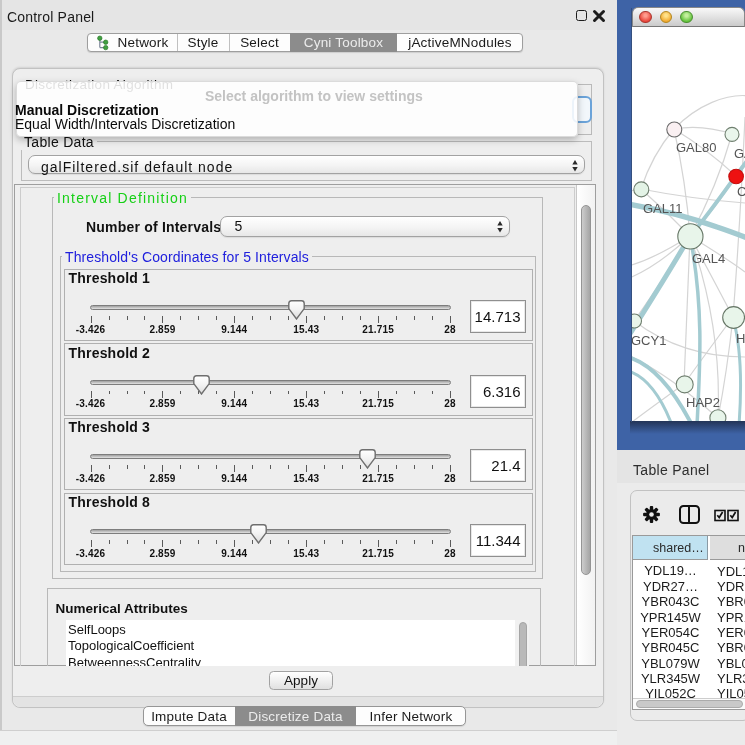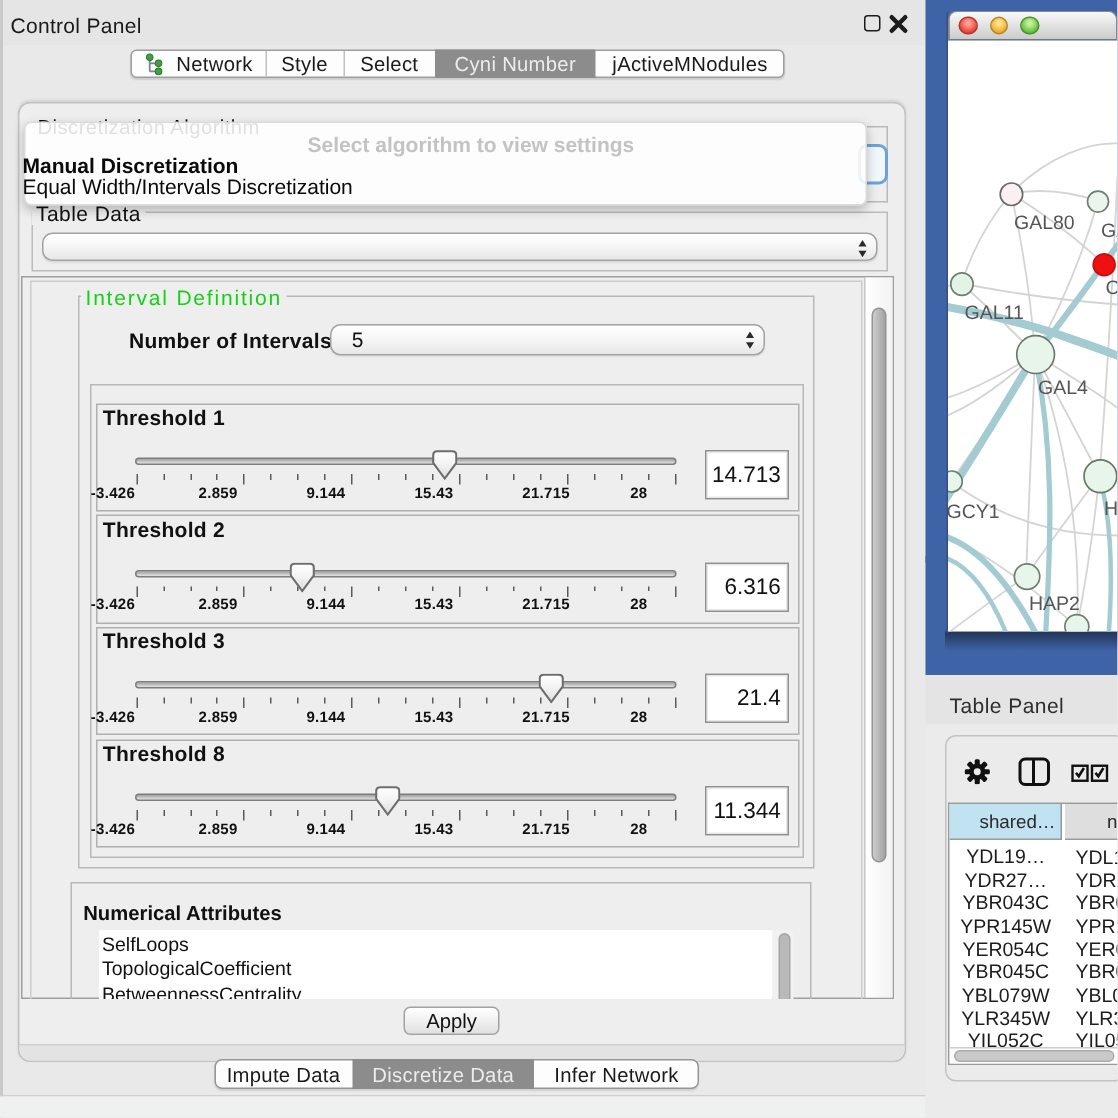--- a/index.html
+++ b/index.html
@@ -1,20 +1,20 @@
 <!DOCTYPE html>
 <html><head><meta charset="utf-8">
 <style>
 * { margin:0; padding:0; box-sizing:border-box; }
 html,body { width:745px; height:745px; background:#e9e9e9; font-family:"Liberation Sans",sans-serif; overflow:hidden; position:relative; -webkit-font-smoothing:antialiased; }
 .abs { position:absolute; }
 .blab { position:absolute; font-weight:bold; font-size:14px; letter-spacing:0.2px; color:#111; white-space:nowrap; }
 .glab { position:absolute; font-size:14px; letter-spacing:0.3px; background:#eeeeee; padding:0 3px; white-space:nowrap; }
 .tick { position:absolute; width:1px; background:#5a5a5a; }
-.ticklab { position:absolute; width:60px; text-align:left; font-size:10px; font-weight:bold; letter-spacing:0.2px; color:#111; }
+.ticklab { position:absolute; width:60px; text-align:center; font-size:10px; font-weight:bold; letter-spacing:0.2px; color:#111; }
 .track { position:absolute; height:5px; border:1px solid #7d7d7d; border-radius:2.5px; background:linear-gradient(#9f9f9f,#e3e3e3); }
 .thrbox { position:absolute; left:63.5px; width:469.5px; height:72.5px; border:1px solid #b0b0b0; background:#eeeeee; }
 .valbox { position:absolute; left:470px; width:55.5px; height:33px; background:#fff; border:1px solid #8f8f8f; box-shadow:inset 0 0 0 1px #e8e8e8; font-size:15px; color:#111; text-align:right; line-height:31px; padding-right:4px; }
 .combo { position:absolute; border:1px solid #a2a2a2; border-radius:5.5px; background:linear-gradient(#ffffff,#f4f4f4 55%,#e7e7e7); box-shadow:0 1px 1px rgba(0,0,0,0.08); }
 .combo .ct { position:absolute; left:12px; top:0; bottom:0; font-size:14px; letter-spacing:0.4px; color:#111; display:flex; align-items:center; }
 .seg { position:absolute; font-size:13.5px; letter-spacing:0.2px; color:#1a1a1a; display:flex; align-items:center; justify-content:center; }
 </style></head>
 <body>
 
 <div class="abs" style="left:0;top:0;width:617px;height:30px;background:#e5e5e5"></div>
@@ -31,32 +31,33 @@
 <div class="abs" style="left:290px;top:33px;width:107px;height:18.5px;background:#8c8c8c"></div>
 <svg class="abs" style="left:96px;top:34.5px" width="14" height="16" viewBox="0 0 14 16">
 <path d="M3.8 3.5 L3.8 12.6 M3.8 7.2 L9.3 7.2 M3.8 12.6 L9.3 12.6" stroke="#7a8496" stroke-width="1.2" fill="none"></path>
 <circle cx="3.8" cy="3.2" r="2.2" fill="#41a041" stroke="#2c7a2c" stroke-width="0.7"></circle>
 <circle cx="9.7" cy="7.2" r="2.2" fill="#41a041" stroke="#2c7a2c" stroke-width="0.7"></circle>
 <circle cx="9.7" cy="12.6" r="2.2" fill="#41a041" stroke="#2c7a2c" stroke-width="0.7"></circle>
 </svg>
 <div class="seg" style="left:112px;top:33px;width:62px;height:18.5px">Network</div>
 <div class="seg" style="left:179px;top:33px;width:48px;height:18.5px">Style</div>
 <div class="seg" style="left:231px;top:33px;width:57px;height:18.5px">Select</div>
-<div class="seg" style="left:290px;top:33px;width:107px;height:18.5px;color:#ececec">Cyni Number</div>
+<div class="seg" style="left:290px;top:33px;width:107px;height:18.5px;color:#ececec">Cyni Toolbox</div>
 <div class="seg" style="left:397px;top:33px;width:126px;height:18.5px">jActiveMNodules</div>
 
 <div class="abs" style="left:12px;top:68px;width:592px;height:640px;background:#eeeeee;border:1px solid #c2c2c2;border-radius:8px;box-shadow:0 -1px 2px rgba(0,0,0,0.10)"></div>
 <div class="abs" style="left:13px;top:697px;width:590px;height:10px;background:#e3e3e3;border-radius:0 0 8px 8px"></div>
 
 <div class="abs" style="left:578px;top:84px;width:14px;height:51px;border:1px solid #b9b9b9;border-left:none"></div>
 <div class="abs" style="left:572px;top:96px;width:20px;height:27px;border:2.5px solid #6ba3d9;border-radius:6px;background:#f2f7fb"></div>
 
 <div class="abs" style="left:21px;top:141px;width:571px;height:40px;border:1px solid #bcbcbc"></div>
 <div class="glab" style="left:21px;top:133.5px;color:#111">Table Data</div>
 <div class="combo" style="left:28px;top:154.5px;width:557px;height:19.5px;border-radius:7px">
+  <span class="ct" style="letter-spacing:1px;padding-top:5px">galFiltered.sif default node</span>
   <svg class="abs" style="right:6.5px;top:4.2px" width="6" height="12" viewBox="0 0 6 12">
       <path d="M3 0 L5.7 4.4 L0.3 4.4 Z" fill="#2a2a2a"></path>
       <path d="M3 11.5 L5.7 7.1 L0.3 7.1 Z" fill="#2a2a2a"></path>
     </svg>
 </div>
 
 <div class="abs" style="left:25px;top:76.5px;font-size:13.5px;letter-spacing:0.3px;color:#0a0a0a">Discretization Algorithm</div>
 <div class="abs" style="left:16px;top:80.5px;width:562px;height:56px;background:rgba(255,255,255,0.87);border:1px solid rgba(210,210,210,0.8);border-radius:5px;box-shadow:0 3px 7px rgba(0,0,0,0.25)"></div>
 <div class="abs" style="left:205px;top:88px;font-size:14px;font-weight:bold;color:#c3c3c3">Select algorithm to view settings</div>
 <div class="abs" style="left:15px;top:102px;font-size:14px;font-weight:bold;color:#0a0a0a">Manual Discretization</div>
@@ -73,20 +74,21 @@
   <div class="blab" style="left:86px;top:218.5px">Number of Intervals</div>
   <div class="combo" style="left:219.5px;top:216px;width:290px;height:20.5px;border-radius:7px">
     <span class="ct" style="letter-spacing:0;left:14px">5</span>
     <svg class="abs" style="right:6px;top:4.4px" width="6" height="12" viewBox="0 0 6 12">
           <path d="M3 0 L5.7 4.4 L0.3 4.4 Z" fill="#2a2a2a"></path>
           <path d="M3 11.5 L5.7 7.1 L0.3 7.1 Z" fill="#2a2a2a"></path>
         </svg>
   </div>
   
   <div class="abs" style="left:60px;top:256px;width:476px;height:316px;border:1px solid #b8b8b8"></div>
+  <div class="glab" style="left:62px;top:248.5px;color:#2020dd;letter-spacing:0.1px">Threshold's Coordinates for 5 Intervals</div>
   <svg width="0" height="0">
         <defs>
           <linearGradient id="thumbg" x1="0" y1="0" x2="0" y2="1">
             <stop offset="0" stop-color="#ffffff"></stop>
             <stop offset="0.5" stop-color="#f2f2f2"></stop>
             <stop offset="1" stop-color="#dcdcdc"></stop>
           </linearGradient>
         </defs>
       </svg>
 <div class="thrbox" style="top:268.5px"></div>

